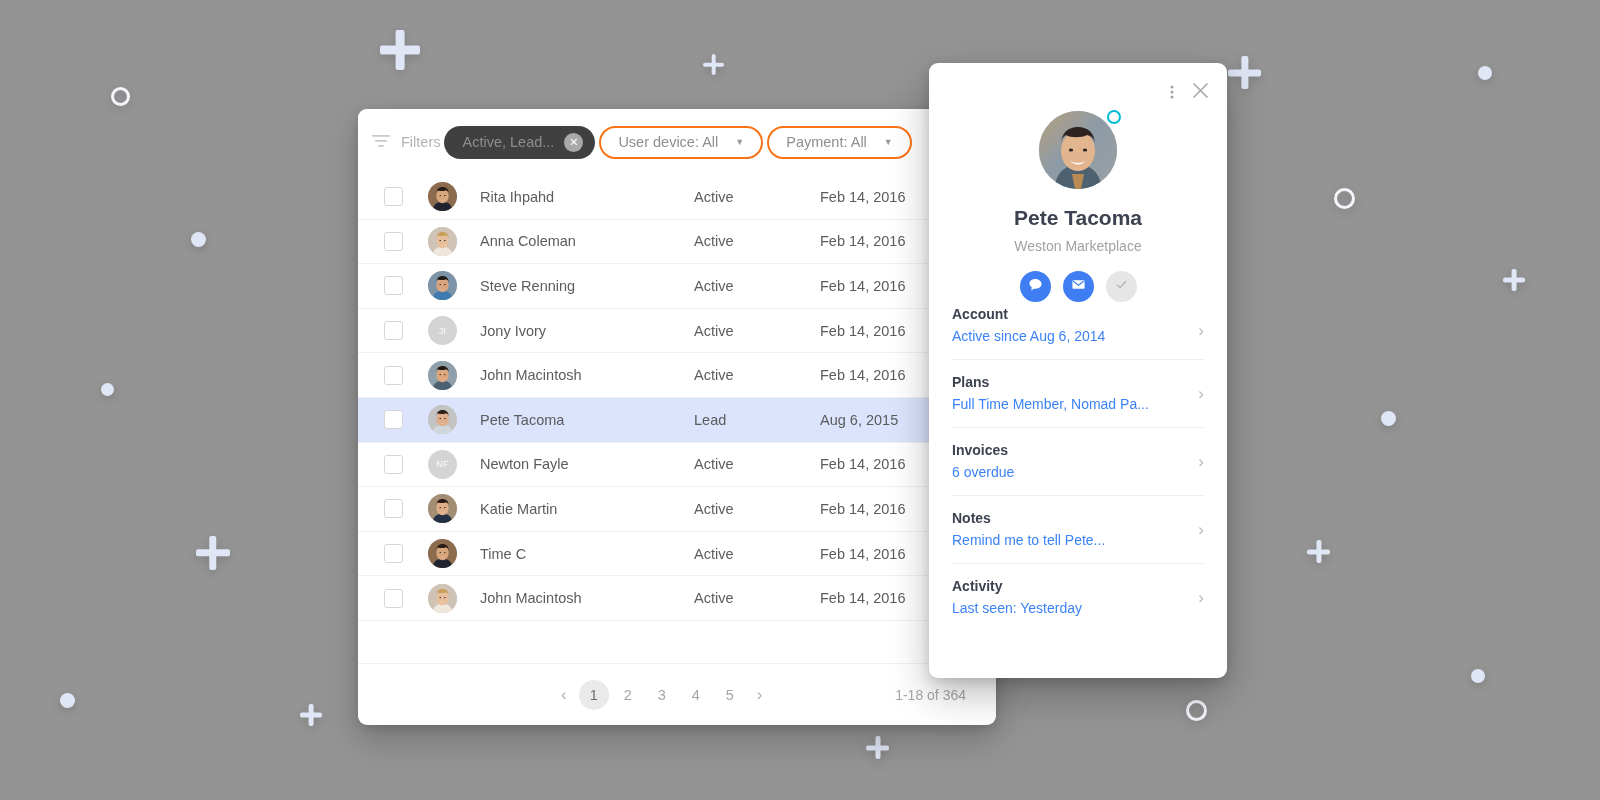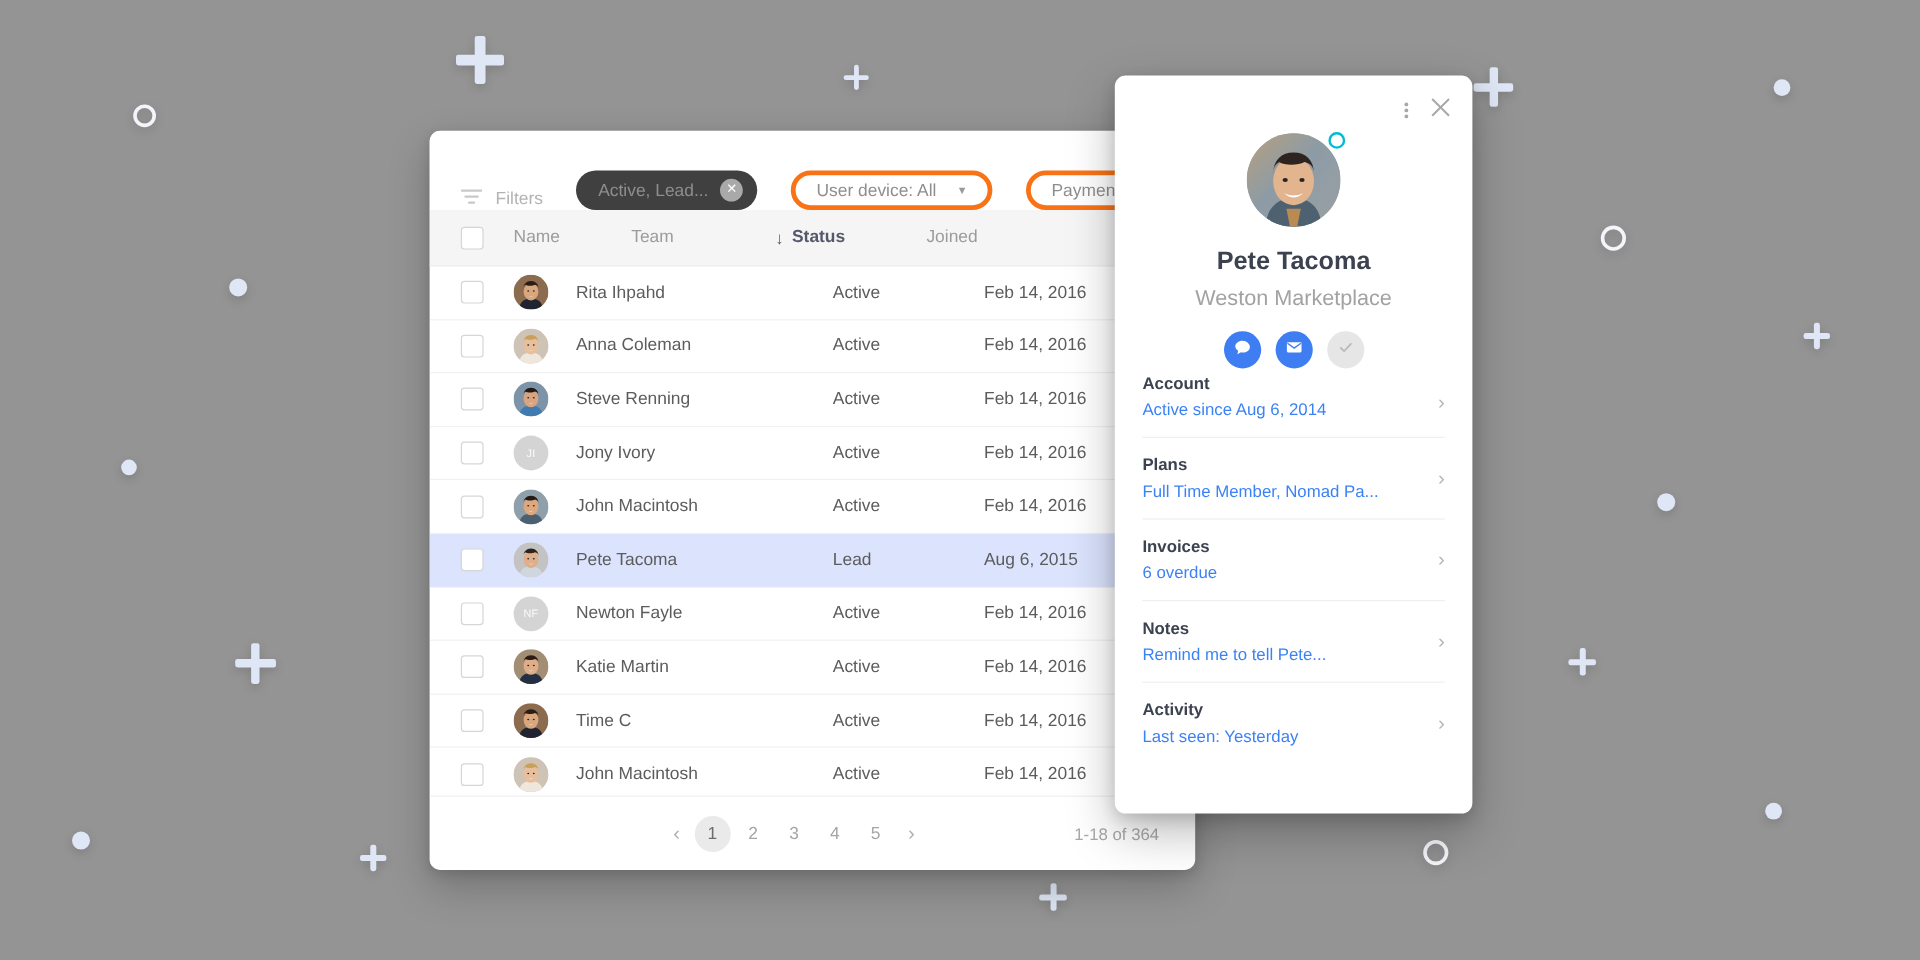--- a/index.html
+++ b/index.html
@@ -48,39 +48,39 @@
     width: 638px; height: 616px;
     background: #ffffff;
     border-radius: 9px;
     box-shadow: 0 14px 34px rgba(0,0,0,.22), 0 3px 10px rgba(0,0,0,.12);
     overflow: hidden;
     display: flex; flex-direction: column;
   }
 
   .toolbar {
     height: 66px; flex: 0 0 66px;
-    display: flex; align-items: flex-end;
-    padding-left: 26px;
-    gap: 28px;
+    display: flex; align-items: center;
+    padding-left: 14px;
+    gap: 4px;
     background: #fff;
   }
   .filters-btn {
     display: flex; align-items: center; gap: 11px;
     color: #b3b3b3; font-size: 14.5px;
   }
   .filter-icon { display: block; }
   .chip {
     display: inline-flex; align-items: center; gap: 10px;
     height: 33px; padding: 0 12px 0 18px;
     border-radius: 17px; font-size: 14.5px;
     white-space: nowrap;
   }
   .chip-solid { background: #404040; color: #8e8e8e; }
   .chip-outline {
-    background: #fff; border: 4px solid #f97316; color: #8e8e8e;
+    background: #fff; border: 2px solid #f97316; color: #8e8e8e;
     padding: 0 17px;
   }
   .chip-x {
     width: 19px; height: 19px; border-radius: 50%;
     background: #a9a9a9; color: #fff;
     display: inline-flex; align-items: center; justify-content: center;
     font-size: 11px; line-height: 1;
   }
   .caret { font-size: 9px; color: #9a9a9a; margin-left: 7px; }
 
@@ -176,21 +176,21 @@
     background: #9aa3a8;
   }
   .status-ring {
     position: absolute; right: -4px; top: -1px;
     width: 14px; height: 14px; border-radius: 50%;
     border: 2.5px solid #00bcd4; background: transparent;
   }
   .hero-name {
     margin-top: 17px; font-size: 21px; font-weight: bold; color: #3c4250;
   }
-  .hero-sub { margin-top: 8px; font-size: 18px; color: #a2a2a2; }
+  .hero-sub { margin-top: 8px; font-size: 14px; color: #a2a2a2; }
 
   .hero-actions {
     display: flex; justify-content: center; gap: 12px; margin-top: 17px;
   }
   .act {
     width: 31px; height: 31px; border-radius: 50%;
     display: flex; align-items: center; justify-content: center;
     color: #fff;
   }
   .act-primary { background: #3f7ef2; }
@@ -256,32 +256,20 @@
       <span>User device: All</span>
       <span class="caret">▼</span>
     </div>
 
     <div class="chip chip-outline">
       <span>Payment: All</span>
       <span class="caret">▼</span>
     </div>
   </div>
 
-  <div class="thead">
-    <div class="th-check">
-      <span class="cbox"></span>
-    </div>
-    <div class="th-name">Name</div>
-    <div class="th-team">Team</div>
-    <div class="th-status">
-      <span class="sort-arrow">↓</span>
-      <span>Status</span>
-    </div>
-    <div class="th-joined">Joined</div>
-  </div>
 
   <div class="rows" id="rows-container">
       <div class="row">
         <div class="cell-check">
           <span class="cbox"></span>
         </div>
         <div class="cell-avatar">
           <div class="avatar">
             <svg viewBox="0 0 30 30" width="30" height="30">
               <rect width="30" height="30" fill="#8c6b4f"></rect>

